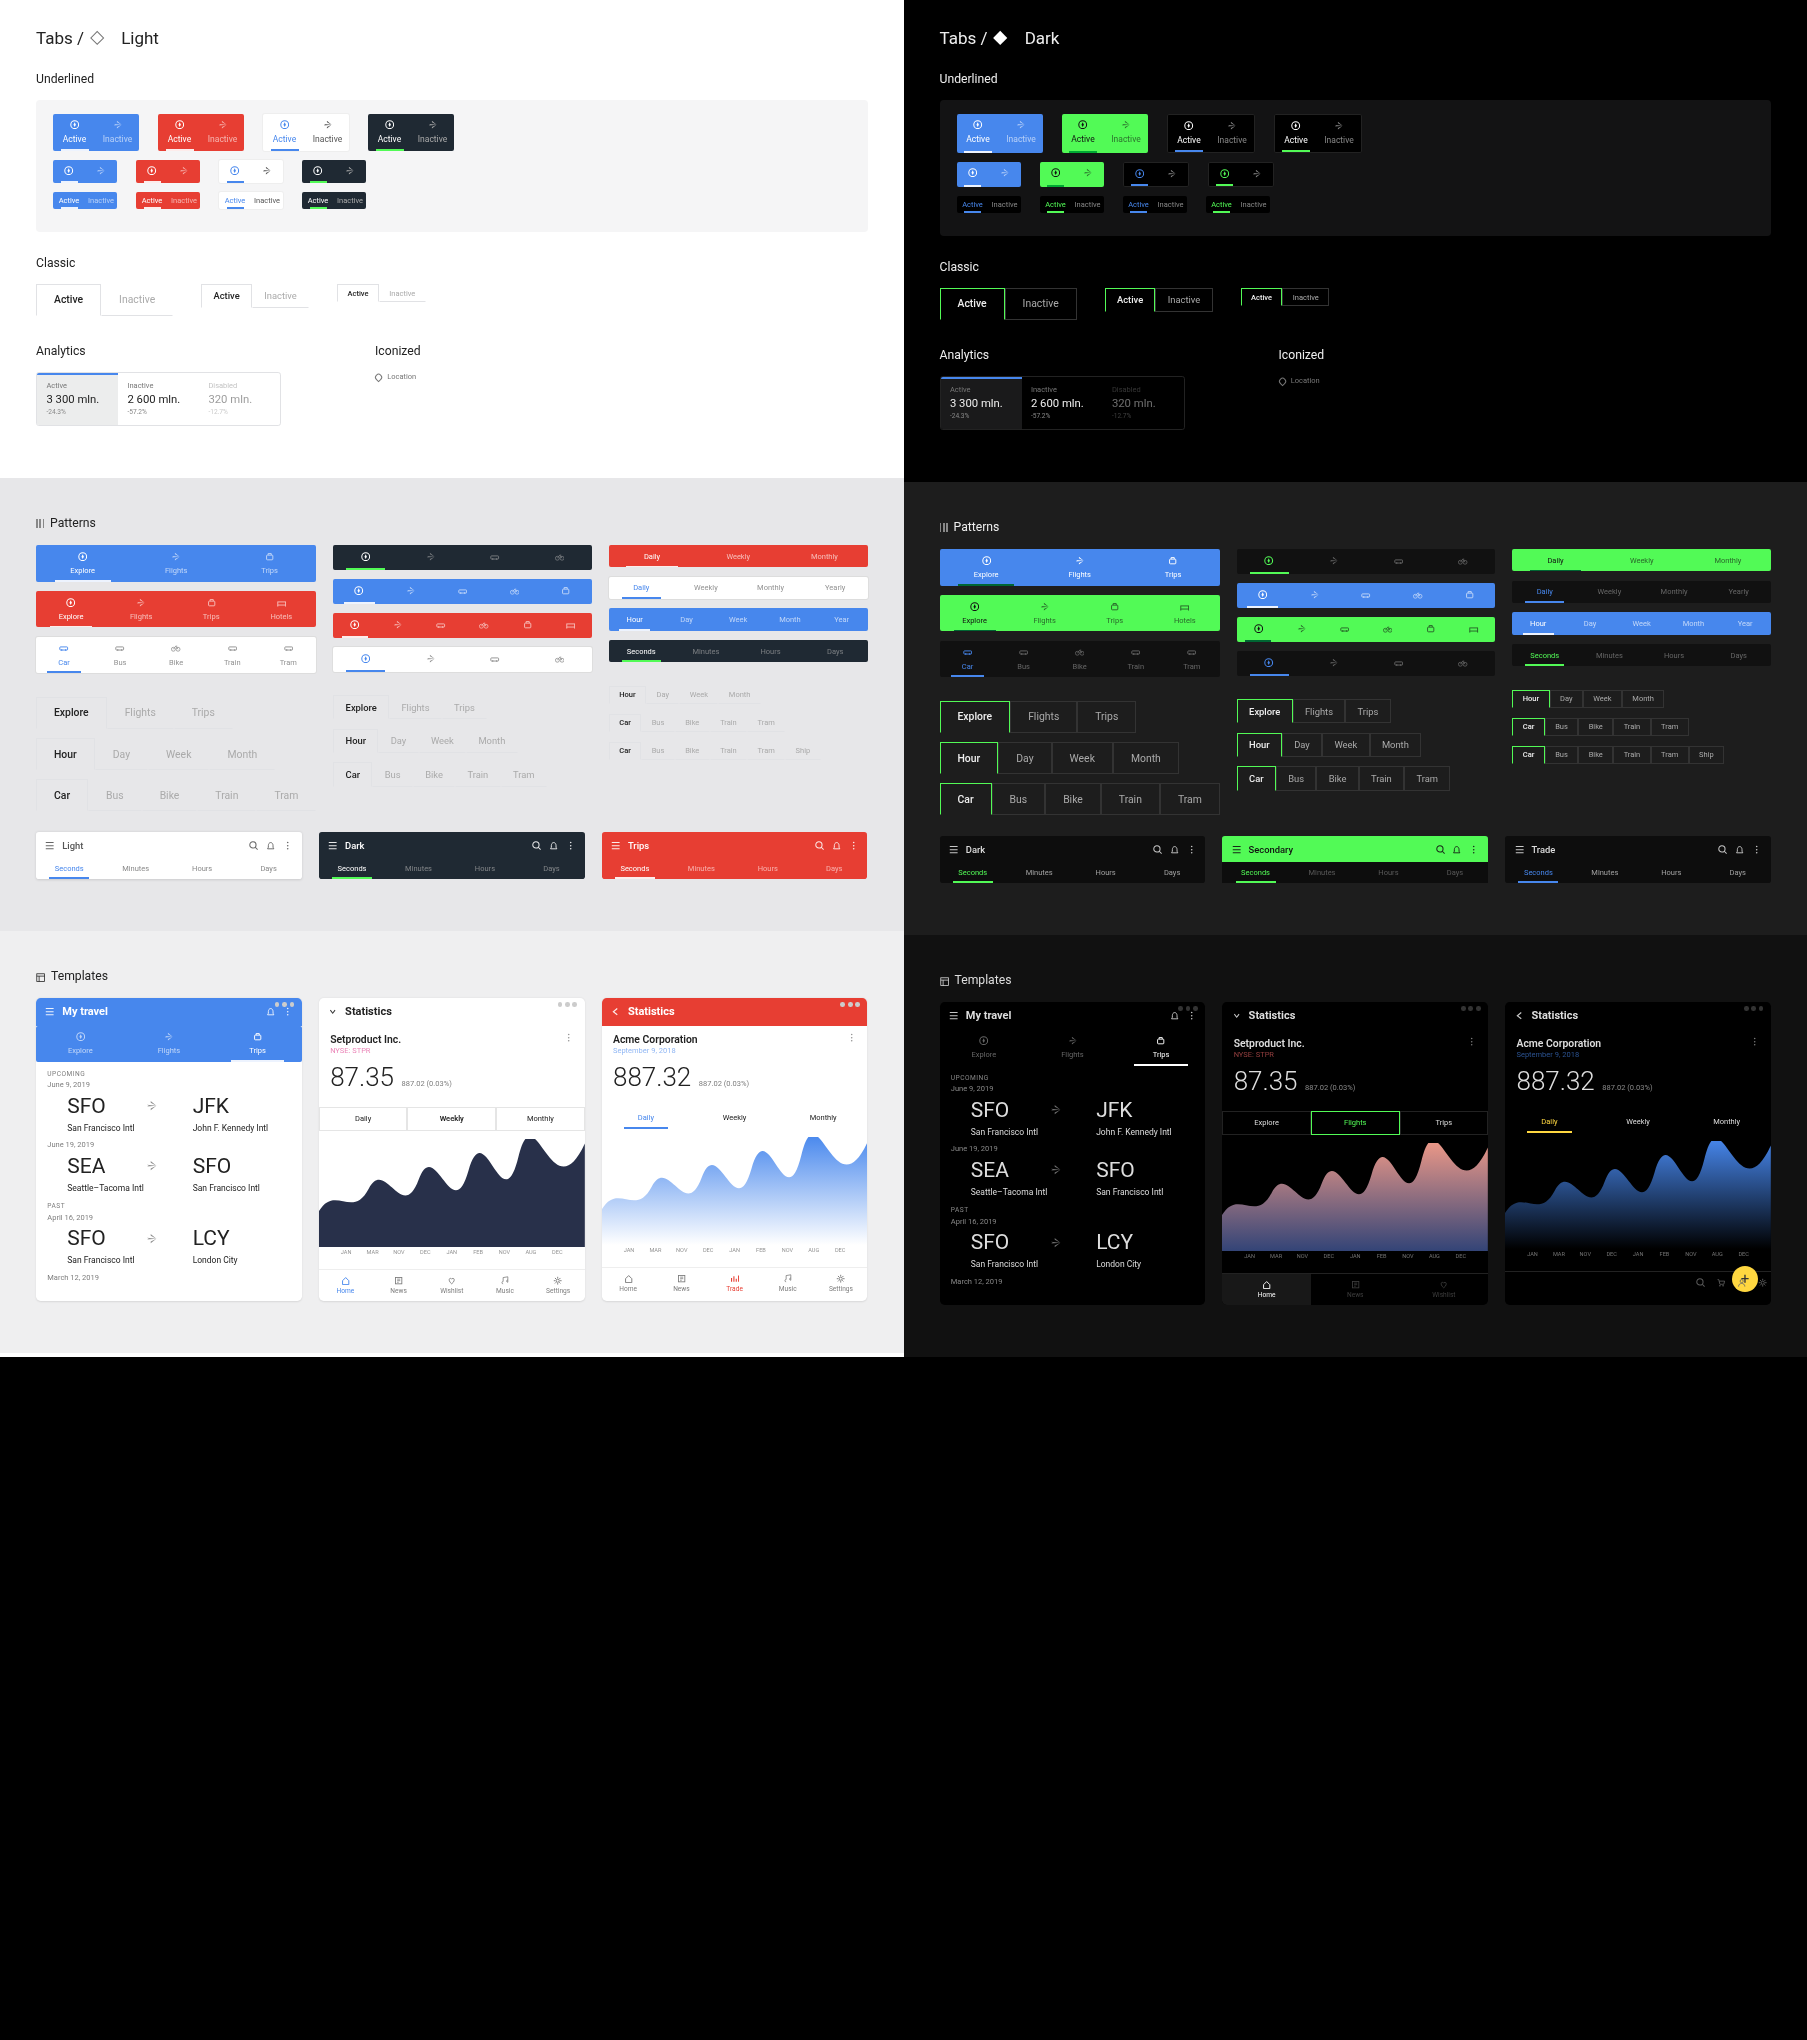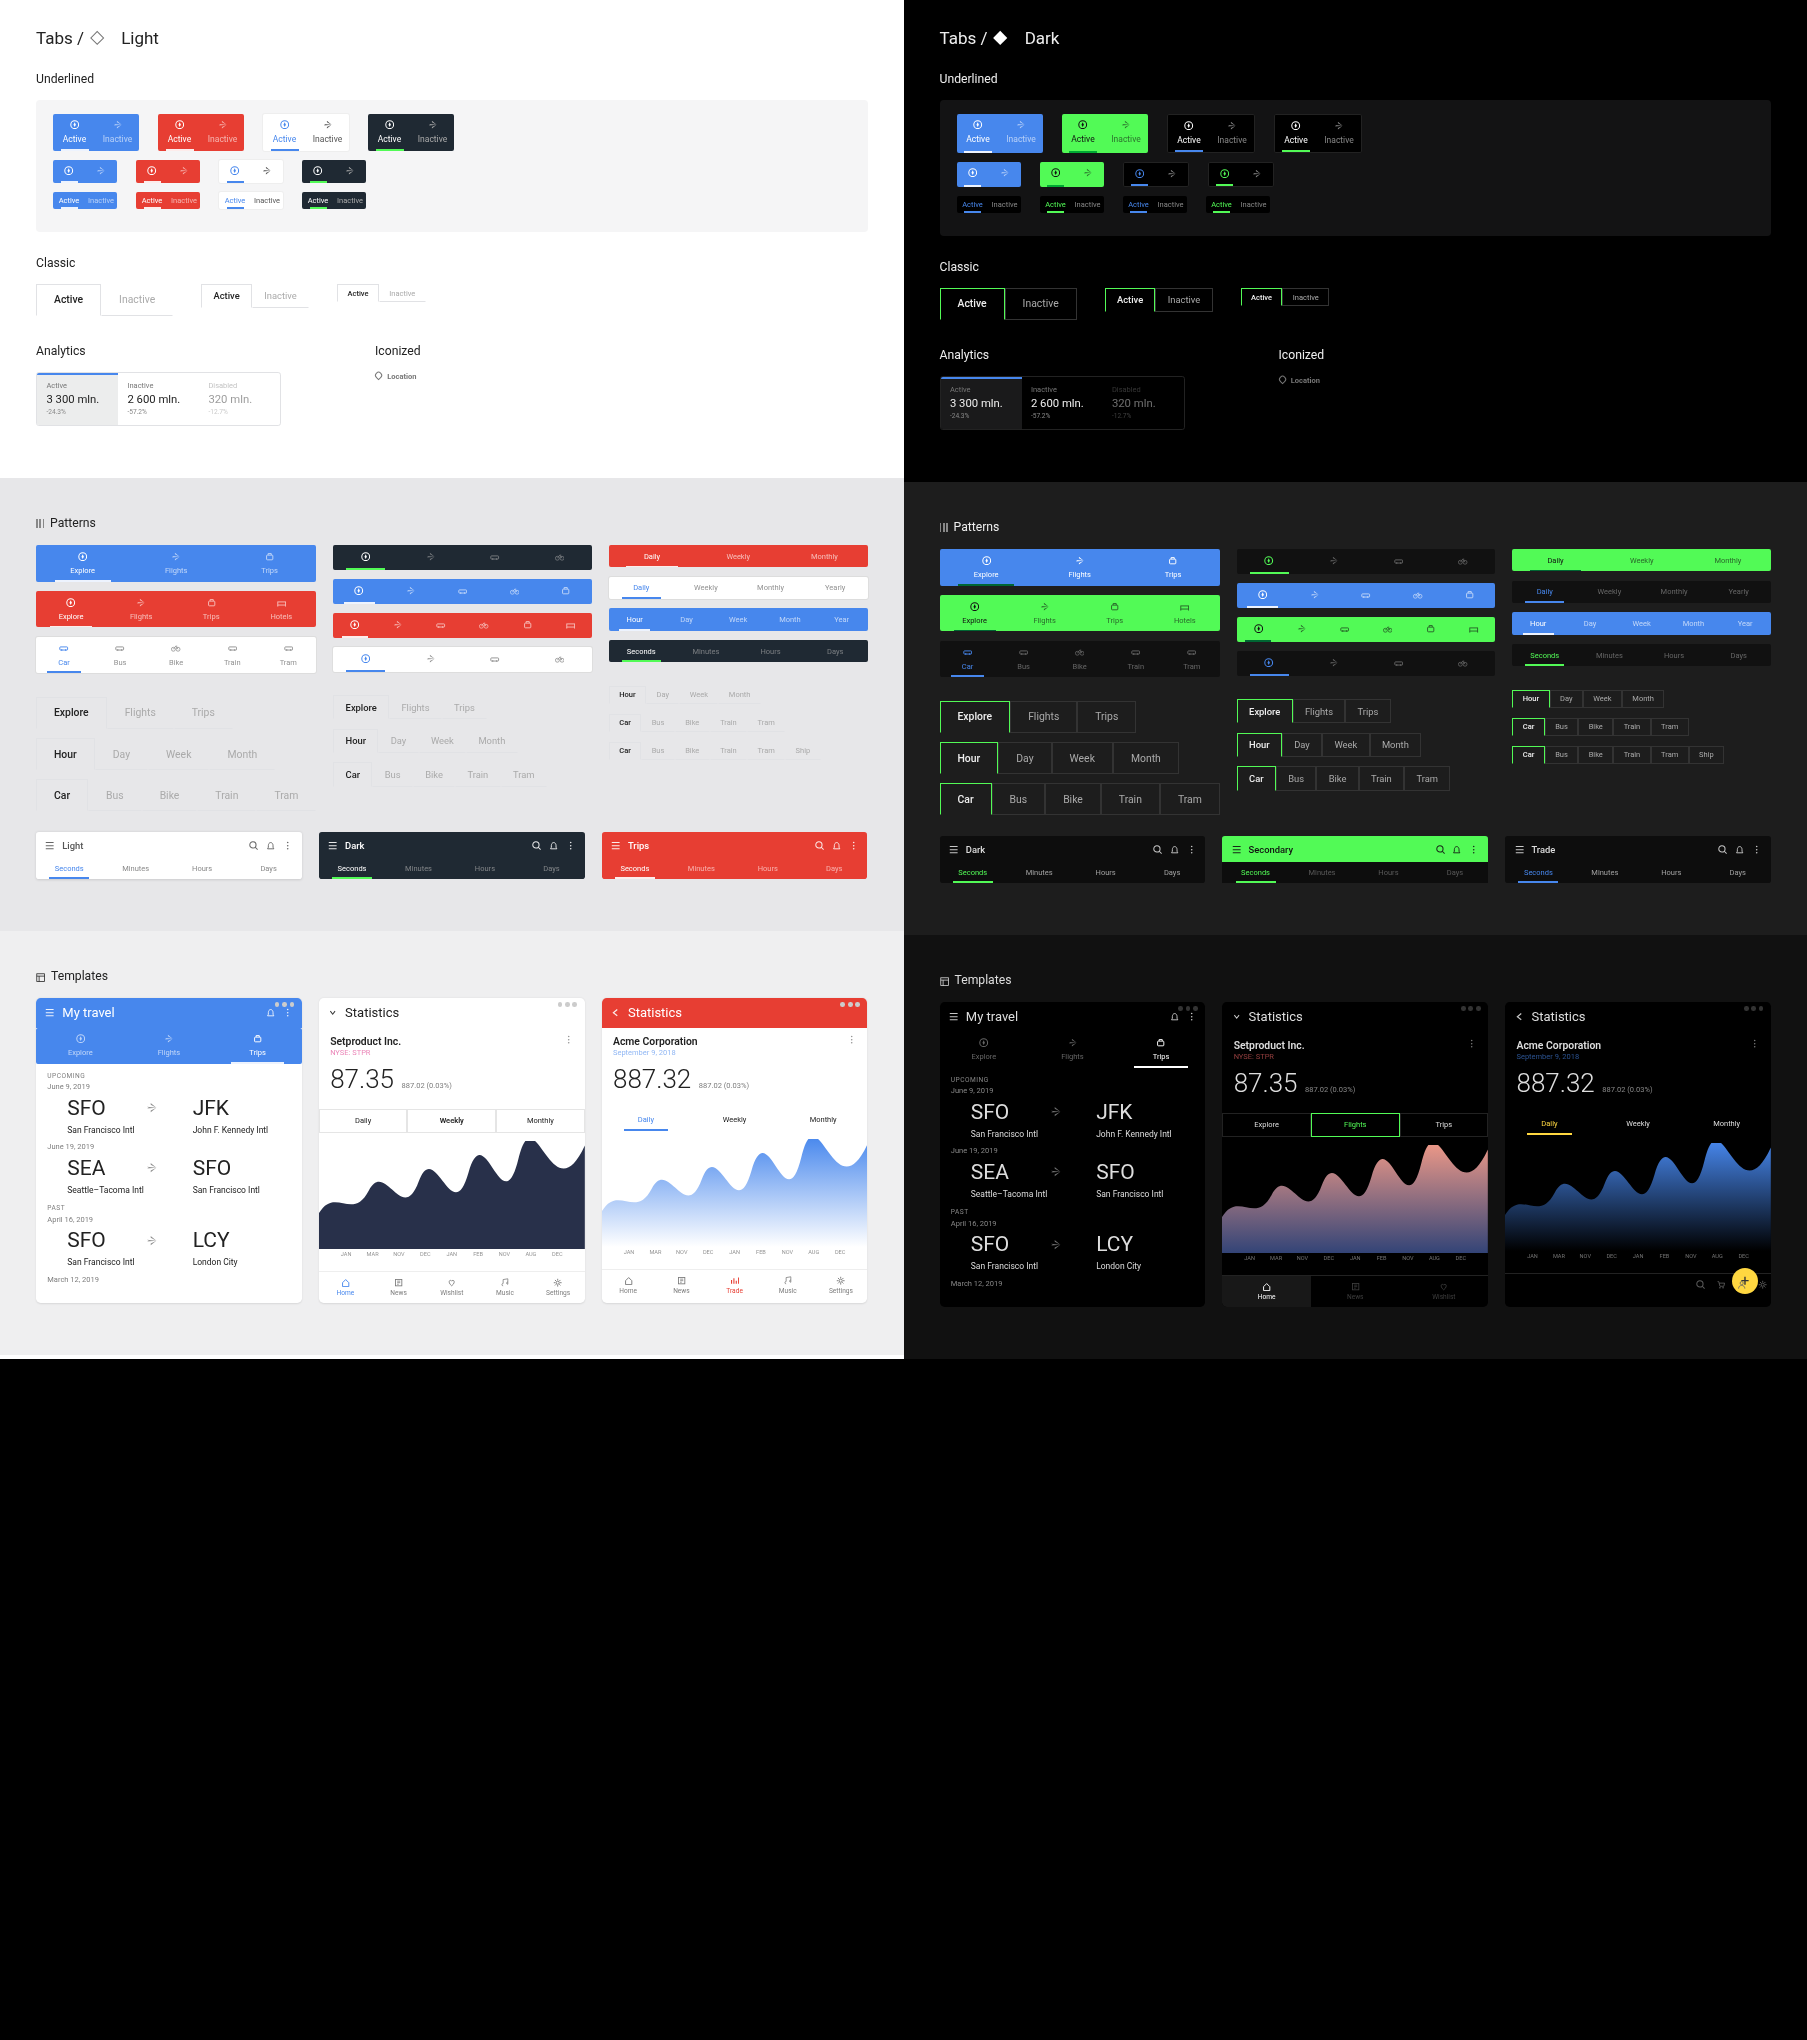--- a/index.html
+++ b/index.html
@@ -67,21 +67,21 @@
   .dark .ana{border-color:#222;}
   .ana .cell{flex:1;padding:8.5px 9.4px 9.4px;position:relative;}
   .ana .cell.sel{background:#eceded;}
   .dark .ana .cell.sel{background:#1a1a1b;}
   .ana .cell .bar{position:absolute;top:0;left:0;right:0;height:1.9px;}
   .ana .lbl{font-size:7.5px;color:#777;}
   .ana .val{font-size:11.3px;margin:2.8px 0 1.9px;}
   .ana .delta{font-size:6.6px;color:#888;}
   .ana .dis{opacity:.45;}
 
-  .iconized{display:flex;align-items:flex-start;gap:5.6px;font-size:7.5px;color:#777;font-weight:bold;}
+  .iconized{display:flex;align-items:flex-end;gap:5.6px;font-size:7.5px;color:#777;}
   .pin{width:6.6px;height:6.6px;border-radius:50% 50% 50% 0;border:0.9px solid #777;transform:rotate(-45deg);}
 
   
   .light-shade{background:#e7e7e9;}
   .dark-shade{background:#1d1d1d;color:#eee;}
   .sect-title{display:flex;align-items:center;gap:5.6px;font-size:12.2px;margin-bottom:15px;}
   .bars-ic{display:inline-flex;gap:1.4px;}
   .bars-ic span{width:1.9px;height:9.4px;background:#888;}
 
   .pat-grid{display:flex;gap:17px;}
@@ -106,21 +106,21 @@
   .ab-tabs .abt.sel{opacity:1;}
   .ab-tabs .abt .ul{position:absolute;left:20%;right:20%;bottom:0;height:1.9px;}
 
   
   .tmpl-row{display:flex;gap:17px;}
   .mock{flex:1;border-radius:4.7px;overflow:hidden;background:#fff;position:relative;font-size:8.5px;box-shadow:0 0.9px 1.9px rgba(0,0,0,.1);}
   .dark .mock, .dark-shade .mock{background:#000;box-shadow:none;}
   .mock .dots{position:absolute;top:4.7px;right:7.5px;display:flex;gap:2.8px;}
   .mock .dots span{width:4.7px;height:4.7px;border-radius:50%;background:#ccc;}
   .mock .mh{padding:7.5px 9.4px;display:flex;align-items:center;gap:7.5px;}
-  .mock .mh .t{font-size:13px;flex:1;font-weight:400;}
+  .mock .mh .t{font-size:11px;flex:1;font-weight:700;}
   .mock .body{padding:7.5px 11.3px 11.3px;}
   .mock .sub{font-size:7.5px;opacity:.6;margin-bottom:2.8px;}
   .mock .price{font-size:26px;font-weight:300;margin:3.8px 0;}
   .mock .delta{font-size:7.5px;opacity:.6;margin-left:7.5px;}
   .mock .mtabs{display:flex;margin:11.3px -11.3px 7.5px;}
   .mock .mtabs .mt{flex:1;text-align:center;padding:6.6px 0;border:0.9px solid #e5e5e5;font-size:7.5px;position:relative;}
   .dark .mock .mtabs .mt,.dark-shade .mock .mtabs .mt{border-color:#222;}
   .mock .chartarea{height:108px;position:relative;margin:0 -11.3px;}
   .mock .months{display:flex;font-size:5.6px;opacity:.5;padding:2.8px 3.8px;gap:1.9px;}
   .mock .months span{flex:1;text-align:center;}

